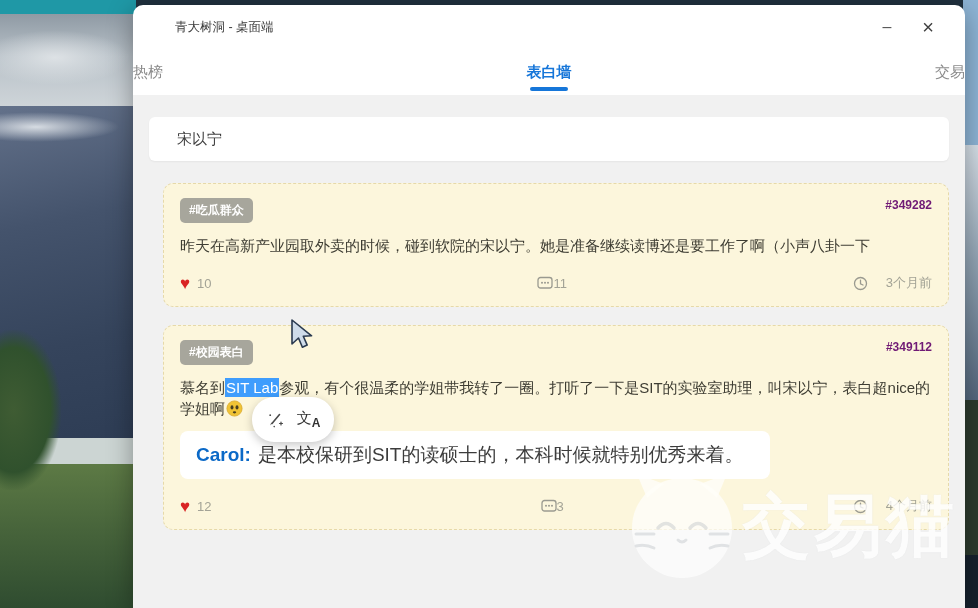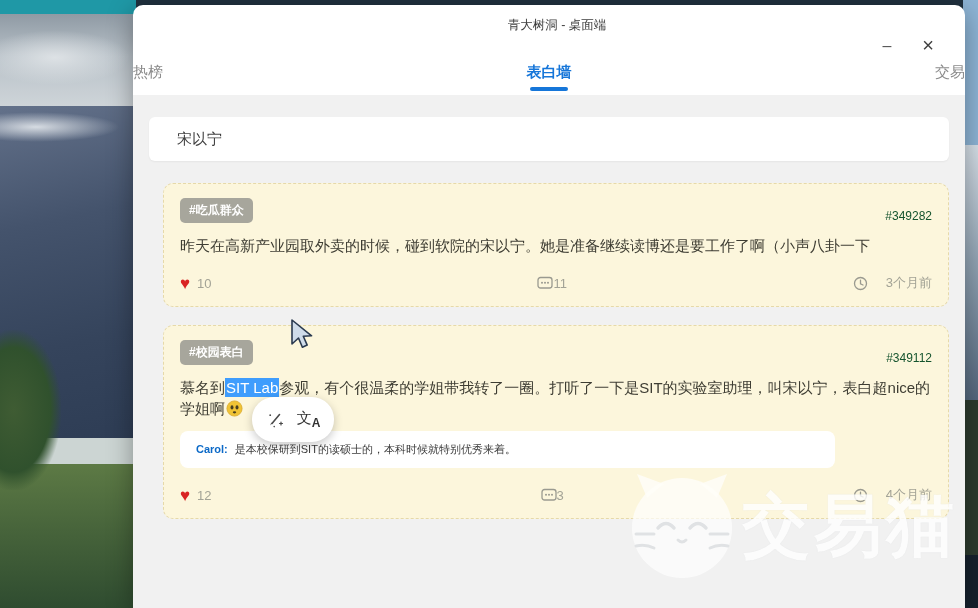--- a/index.html
+++ b/index.html
@@ -27,21 +27,21 @@
   .bg-right .r-sky   { position:absolute; top:0; width:100%; height:145px; background:#8db4d5; }
   .bg-right .r-mtn   { position:absolute; top:145px; width:100%; height:255px;
                        background:linear-gradient(180deg,#d7e0e8 0%,#93a5b5 45%,#54687e 100%); }
   .bg-right .r-trees { position:absolute; top:400px; width:100%; height:155px; background:#2d3b2e; }
   .bg-right .r-dark  { position:absolute; top:555px; width:100%; height:53px; background:#16212d; }
 
   
   .window { position:absolute; left:133px; top:5px; width:832px; height:603px;
             background:#ffffff; border-radius:10px 10px 0 0; box-shadow:0 6px 26px rgba(0,0,0,.35); }
 
-  .titlebar { height:44px; display:flex; align-items:center; padding:12px 26px 0 42px;flex-direction:column; }
+  .titlebar { height:44px; display:flex; align-items:center; padding:0 26px 0 42px; }
   .win-title { font-size:12.5px; color:#3c3c3c; }
   .win-controls { margin-left:auto; display:flex; align-items:center; gap:20px; }
   .btn-min { font-size:16px; color:#555; width:20px; text-align:center; cursor:default; }
   .btn-close { font-size:20px; color:#3f3f3f; width:22px; text-align:center; cursor:default; }
 
   .tabrow { height:46px; display:flex; justify-content:space-between; align-items:center; gap:34px; }
   .tab { font-size:15px; color:#8b8b8b; position:relative; cursor:default; }
   .tab.active { color:#1676d9; font-weight:bold; }
   .tab.active::after { content:""; position:absolute; left:50%; transform:translateX(-50%);
                        bottom:-9px; width:38px; height:4px; border-radius:2px; background:#1676d9; }
@@ -49,30 +49,30 @@
   .content { position:absolute; top:90px; left:0; right:0; bottom:0; background:#f1f1f1;
              padding:22px 16px 0; overflow:hidden; }
 
   .searchbox { width:100%; height:44px; border:none; border-radius:6px; background:#fff;
                padding:15px 28px; font-size:15px; color:#3f3f3f; outline:none;
                box-shadow:0 1px 2px rgba(0,0,0,.05); }
 
   .card { margin:22px 0 18px 14px; background:#fcf6dc; border:1px dashed #e6d9a9;
           border-radius:10px; padding:14px 16px; position:relative; }
   .card + .card { margin-top:3px; }
-  .card-head { display:flex; align-items:flex-end; }
+  .card-head { display:flex; align-items:flex-start; }
   .tag-badge { background:#a7a69c; color:#fff; font-size:12px; font-weight:bold;
                padding:4px 9px; border-radius:5px; }
-  .post-id { margin-left:auto; color:#14532d; font-size:12px; }
+  .post-id { margin-left:auto; color:#701a75; font-size:12px;font-weight:bold; }
   .post-text { margin-top:12px; font-size:15px; color:#3e3d33; line-height:1.4; }
   .sel { background:#3f9dfd; color:#fff; padding:1px 1px; }
   .emoji-face { vertical-align:-3px; margin-left:1px; }
 
-  .comment-box { margin-top:12px; background:#fff; border-radius:8px; width:655px;
-                 padding:11px 16px; font-size:11px; color:#3c3c3c; }
+  .comment-box { margin-top:12px; background:#fff; border-radius:8px; width:590px;
+                 padding:11px 16px; font-size:19px; color:#3c3c3c; }
   .comment-author { color:#0b69c7; font-weight:bold; margin-right:7px; }
 
   .card-foot { margin-top:18px; display:flex; align-items:center; color:#a3a396; font-size:13px; }
   .f-like { display:flex; gap:7px; align-items:center; width:33%; }
   .f-comment { display:flex; gap:0; align-items:center; width:33%; justify-content:center; }
   .f-time { display:flex; gap:18px; align-items:center; width:34%; justify-content:flex-end; }
   .heart { color:#d92424; font-size:17px; line-height:1; }
 
   
   .mini-popup { position:absolute; left:252px; top:397px; width:82px; height:45px; background:#fff;

